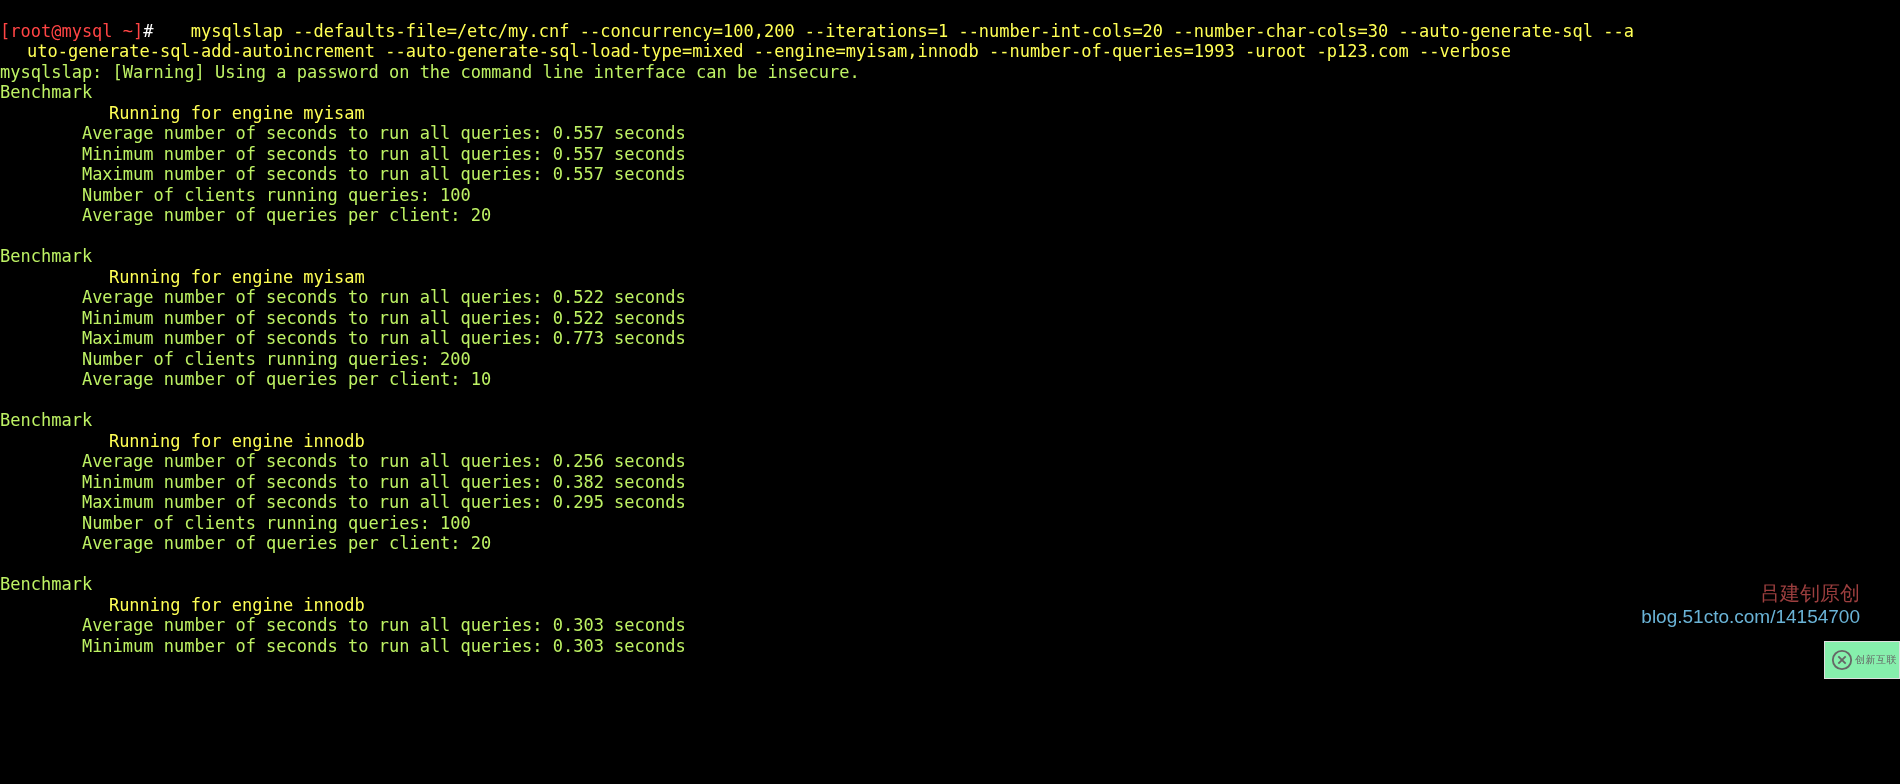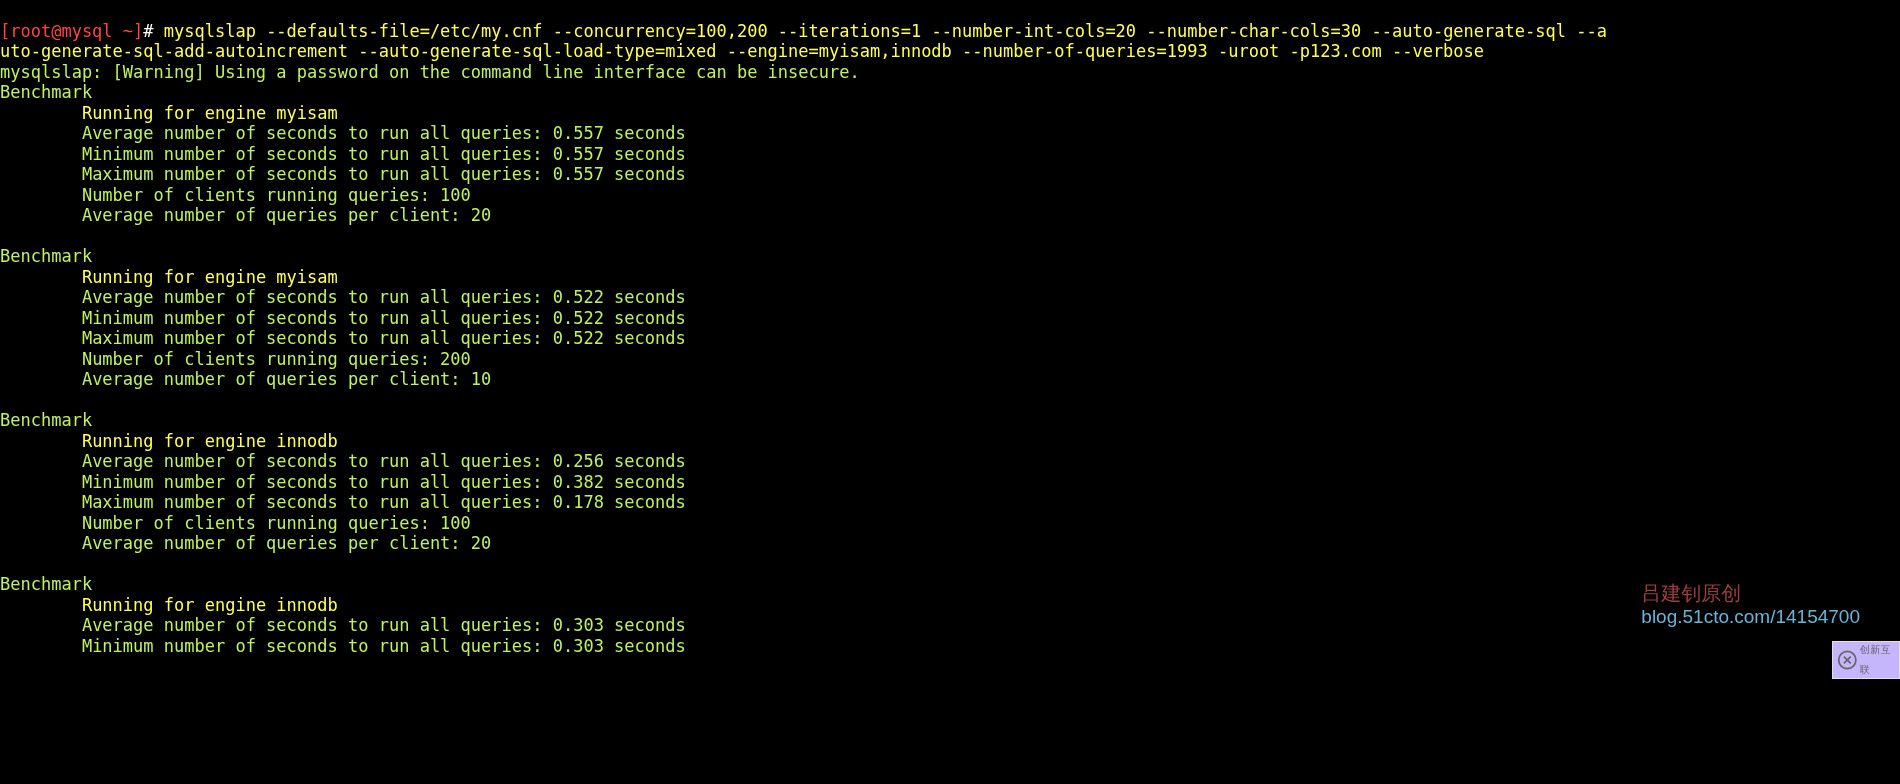--- a/index.html
+++ b/index.html
@@ -15,40 +15,41 @@
     overflow: hidden;
     position: relative;
   }
   .terminal {
     white-space: pre;
     padding: 0;
   }
   .prompt-user { color: #ff4444; }
   .prompt-sep { color: #ffffff; }
   .cmd { color: #bef264; }
-  .hl { color: #ffff55; }
+  .hl { color: #ffff55; margin-left: 27px; }
   .watermark {
     position: absolute;
     right: 40px;
     bottom: 155px;
+    text-align: right;
     color: #cc5555;
     font-family: sans-serif;
     font-size: 20px;
     opacity: 0.85;
     line-height: 24px;
   }
   .watermark .line1 { font-size: 20px; color: #b94a4a; }
   .watermark .line2 { font-size: 19px; color: #7dd3fc; }
   .logo {
     position: absolute;
     right: 0px;
     bottom: 105px;
-    width: 68px;
+    width: 76px;
     height: 38px;
-    background: #c4b5fd;
+    background: #86efac;
     border: 1px solid #e0e0e0;
     display: flex;
     align-items: center;
     justify-content: center;
     padding-left: 4px;
     box-sizing: border-box;
   }
   .logo svg { display:block; }
   .logo-text {
     font-family: sans-serif;
@@ -70,29 +71,29 @@
 <span>        </span><span class="cmd">Average number of seconds to run all queries: 0.557 seconds</span>
 <span>        </span><span class="cmd">Minimum number of seconds to run all queries: 0.557 seconds</span>
 <span>        </span><span class="cmd">Maximum number of seconds to run all queries: 0.557 seconds</span>
 <span>        </span><span class="cmd">Number of clients running queries: 100</span>
 <span>        </span><span class="cmd">Average number of queries per client: 20</span>
 
 <span class="cmd">Benchmark</span>
 <span>        </span><span class="hl">Running for engine myisam</span>
 <span>        </span><span class="cmd">Average number of seconds to run all queries: 0.522 seconds</span>
 <span>        </span><span class="cmd">Minimum number of seconds to run all queries: 0.522 seconds</span>
-<span>        </span><span class="cmd">Maximum number of seconds to run all queries: 0.522 seconds</span>
+<span>        </span><span class="cmd">Maximum number of seconds to run all queries: 0.773 seconds</span>
 <span>        </span><span class="cmd">Number of clients running queries: 200</span>
 <span>        </span><span class="cmd">Average number of queries per client: 10</span>
 
 <span class="cmd">Benchmark</span>
 <span>        </span><span class="hl">Running for engine innodb</span>
 <span>        </span><span class="cmd">Average number of seconds to run all queries: 0.256 seconds</span>
 <span>        </span><span class="cmd">Minimum number of seconds to run all queries: 0.382 seconds</span>
-<span>        </span><span class="cmd">Maximum number of seconds to run all queries: 0.178 seconds</span>
+<span>        </span><span class="cmd">Maximum number of seconds to run all queries: 0.295 seconds</span>
 <span>        </span><span class="cmd">Number of clients running queries: 100</span>
 <span>        </span><span class="cmd">Average number of queries per client: 20</span>
 
 <span class="cmd">Benchmark</span>
 <span>        </span><span class="hl">Running for engine innodb</span>
 <span>        </span><span class="cmd">Average number of seconds to run all queries: 0.303 seconds</span>
 <span>        </span><span class="cmd">Minimum number of seconds to run all queries: 0.303 seconds</span>
 </div>
 
 <div class="watermark">

